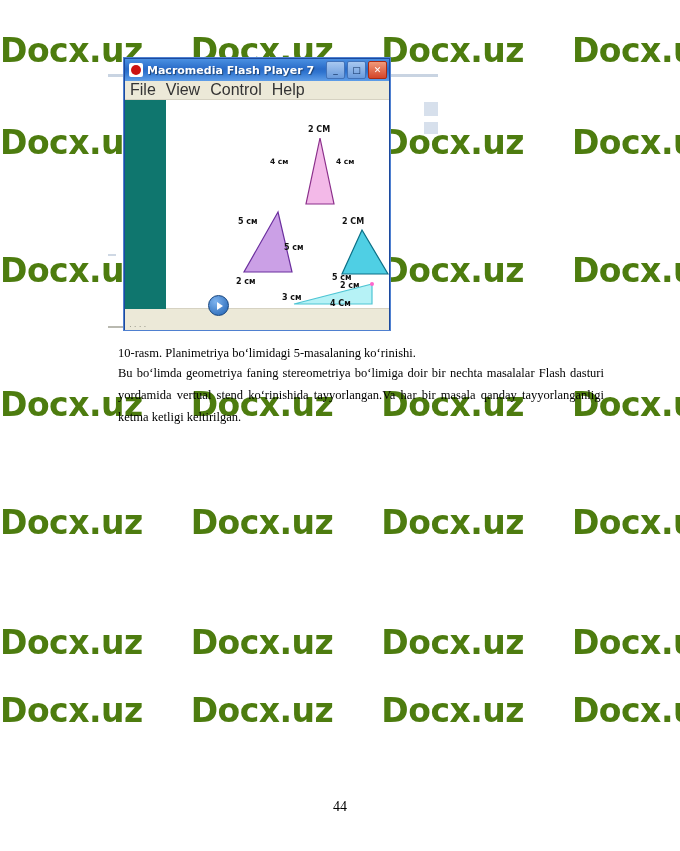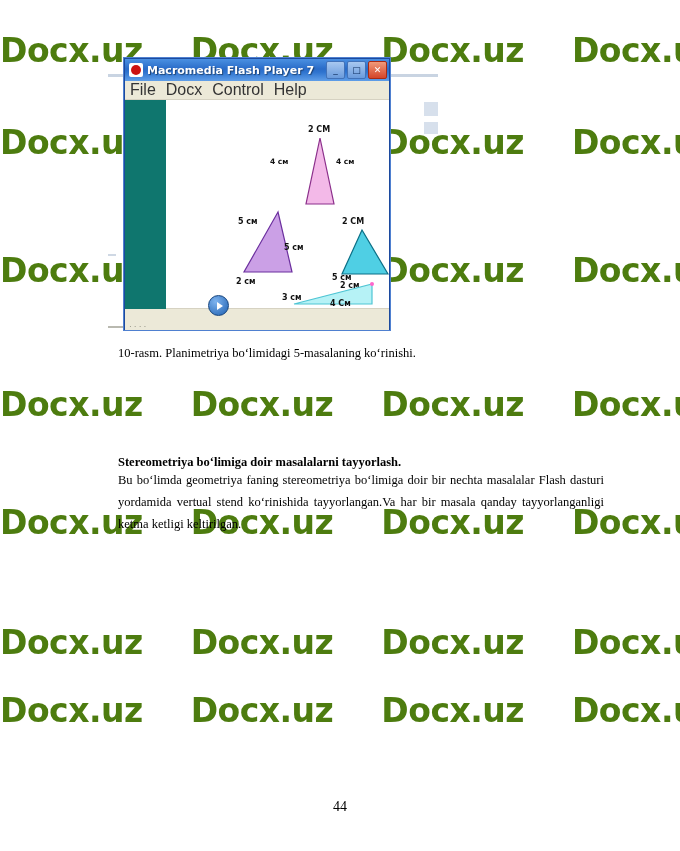--- a/index.html
+++ b/index.html
@@ -275,21 +275,21 @@
     <div class="title">Macromedia Flash Player 7</div>
     <div class="winbtns">
       <div class="winbtn">_</div>
       <div class="winbtn">□</div>
       <div class="winbtn close">✕</div>
     </div>
   </div>
 
   <div class="menubar">
     <span>File</span>
-    <span>Docx</span>
+    <span>View</span>
     <span>Control</span>
     <span>Help</span>
   </div>
 
   <div class="stage">
     <svg width="308" height="208" viewBox="0 0 308 208">
 
       <polygon points="154,38 140,104 168,104" fill="#f3b9e8" stroke="#8b2f8b" stroke-width="1.2"></polygon>
       <text class="lbl" x="142" y="32" font-size="8">2 СМ</text>
       <text class="lbl" x="104" y="64" font-size="7.5">4 см</text>
@@ -314,17 +314,16 @@
   </div>
 
   <div class="statusbar">
     <div class="play-btn"></div>
     <div class="status-dots">....</div>
   </div>
 </div>
 
 <div class="doc">
   <div class="caption">10-rasm. Planimetriya bo‘limidagi 5-masalaning ko‘rinishi.</div>
-  <div class="heading">Stereometriya bo‘limiga doir masalalarni tayyorlash.</div>
   <div class="para">Bu bo‘limda geometriya faning stereometriya bo‘limiga doir bir nechta masalalar Flash dasturi yordamida vertual stend ko‘rinishida tayyorlangan.Va har bir masala qanday tayyorlanganligi ketma ketligi keltirilgan.</div>
 </div>
 
 <div class="page-number">44</div>
 
 </body></html>

